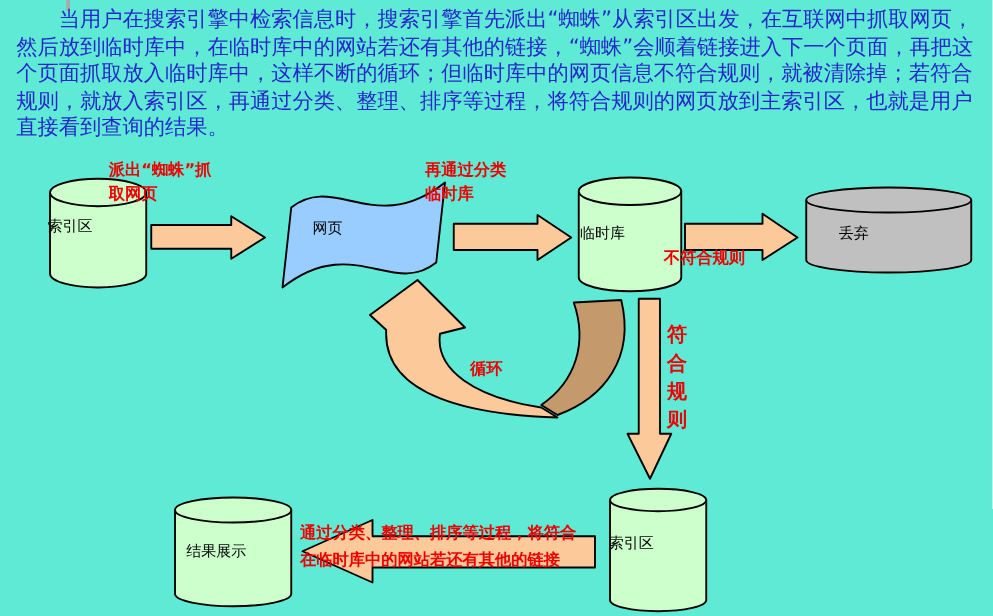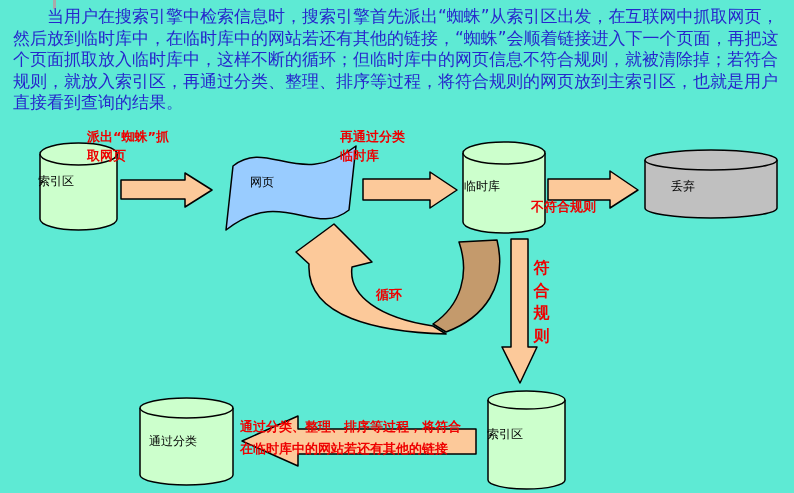--- a/index.html
+++ b/index.html
@@ -85,21 +85,21 @@
       <path class="shape" d="M140,408 L140,475 A46.5,10 0 0 0 233,475 L233,408" fill="#ccffcc"></path>
       <ellipse class="shape" cx="186.5" cy="408" rx="46.5" ry="10" fill="#ccffcc"></ellipse>
     </g>
   </svg>
 
   <div class="lbl lbl-node" style="left:38px; top:173px; width:80px;">索引区</div>
   <div class="lbl lbl-node" style="left:250px; top:174px; width:80px;">网页</div>
   <div class="lbl lbl-node" style="left:464px; top:178px; width:80px;">临时库</div>
   <div class="lbl lbl-node" style="left:671px; top:178px; width:80px;">丢弃</div>
   <div class="lbl lbl-node" style="left:487px; top:426px; width:80px;">索引区</div>
-  <div class="lbl lbl-node" style="left:149px; top:433px; width:80px;">通过分类</div>
+  <div class="lbl lbl-node" style="left:149px; top:433px; width:80px;">结果展示</div>
 
   <div class="lbl lbl-red" style="left:87px; top:127px; width:140px;">
     <div>派出“蜘蛛”抓</div>
     <div>取网页</div>
   </div>
   <div class="lbl lbl-red" style="left:340px; top:127px; width:140px;">
     <div>再通过分类</div>
     <div>临时库</div>
   </div>
   <div class="lbl lbl-red" style="left:531px; top:153px; width:100px;margin-top:44px;">不符合规则</div>

